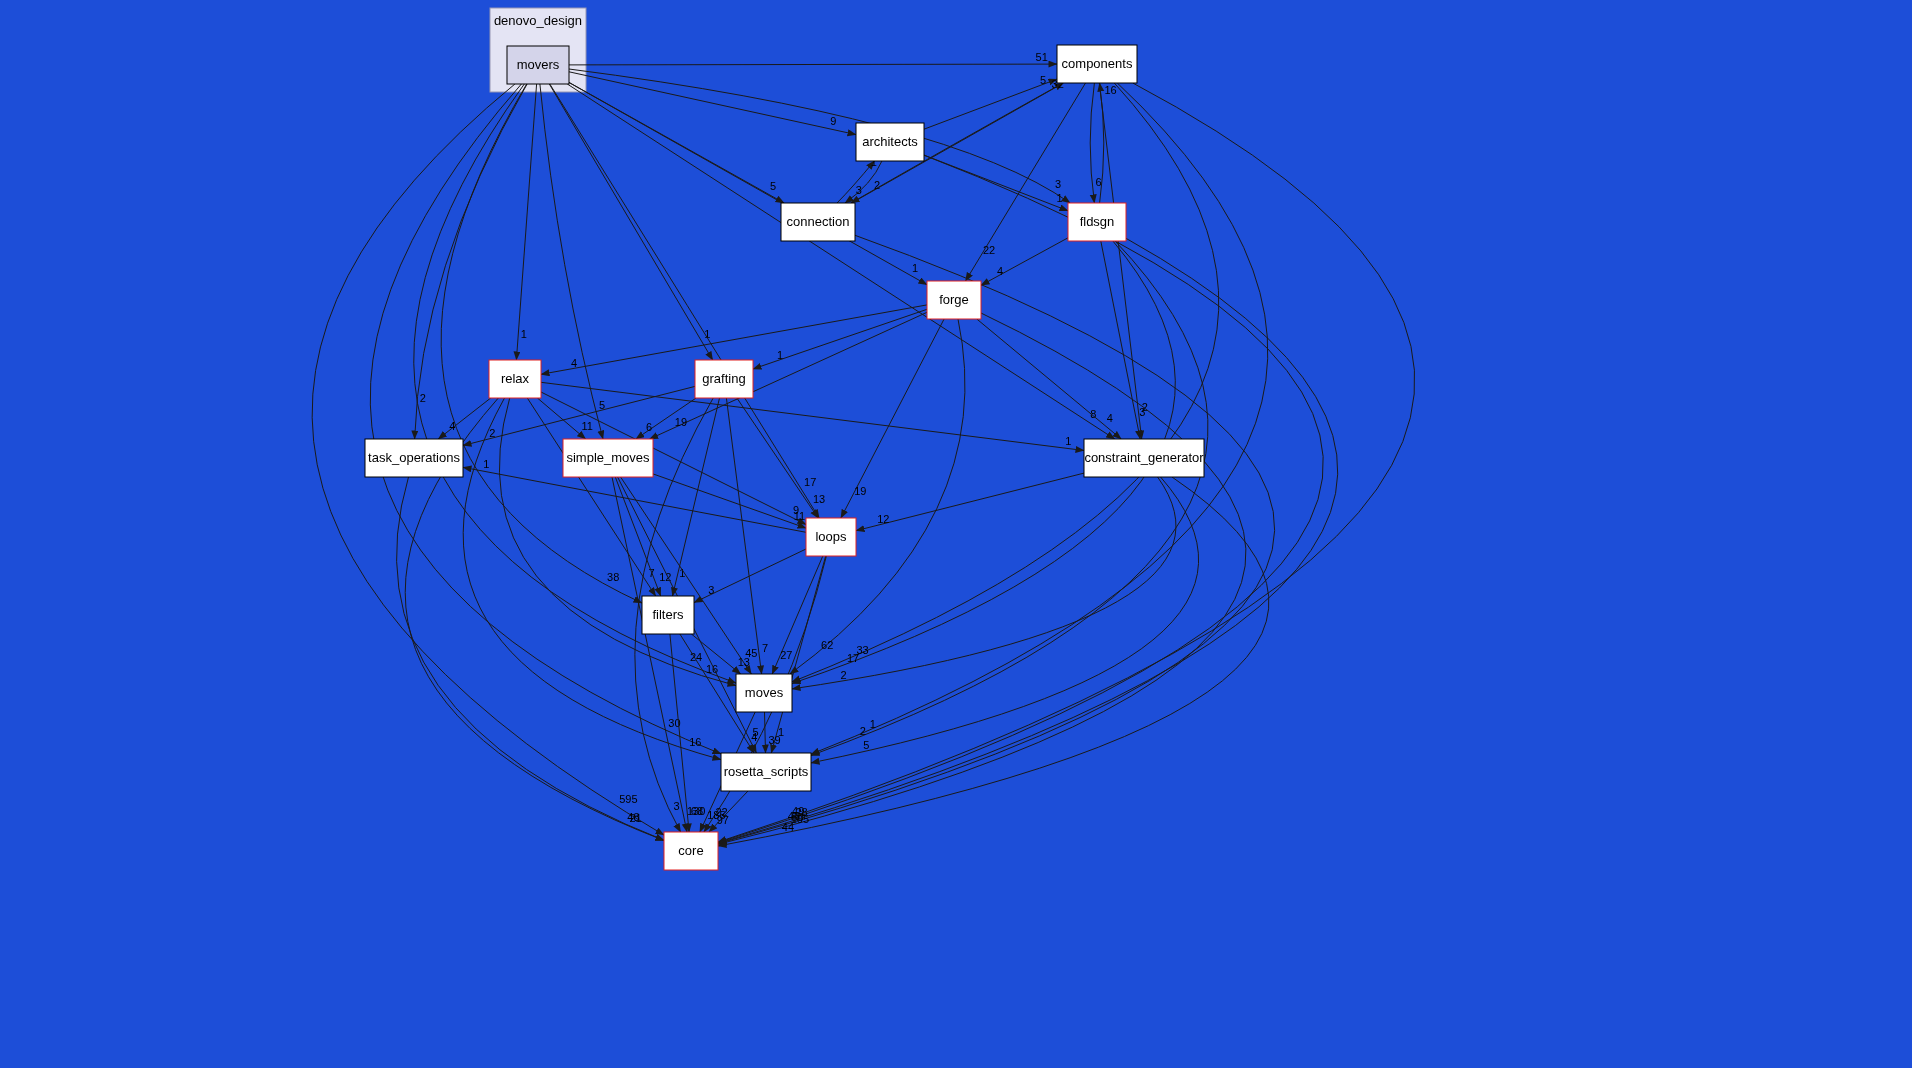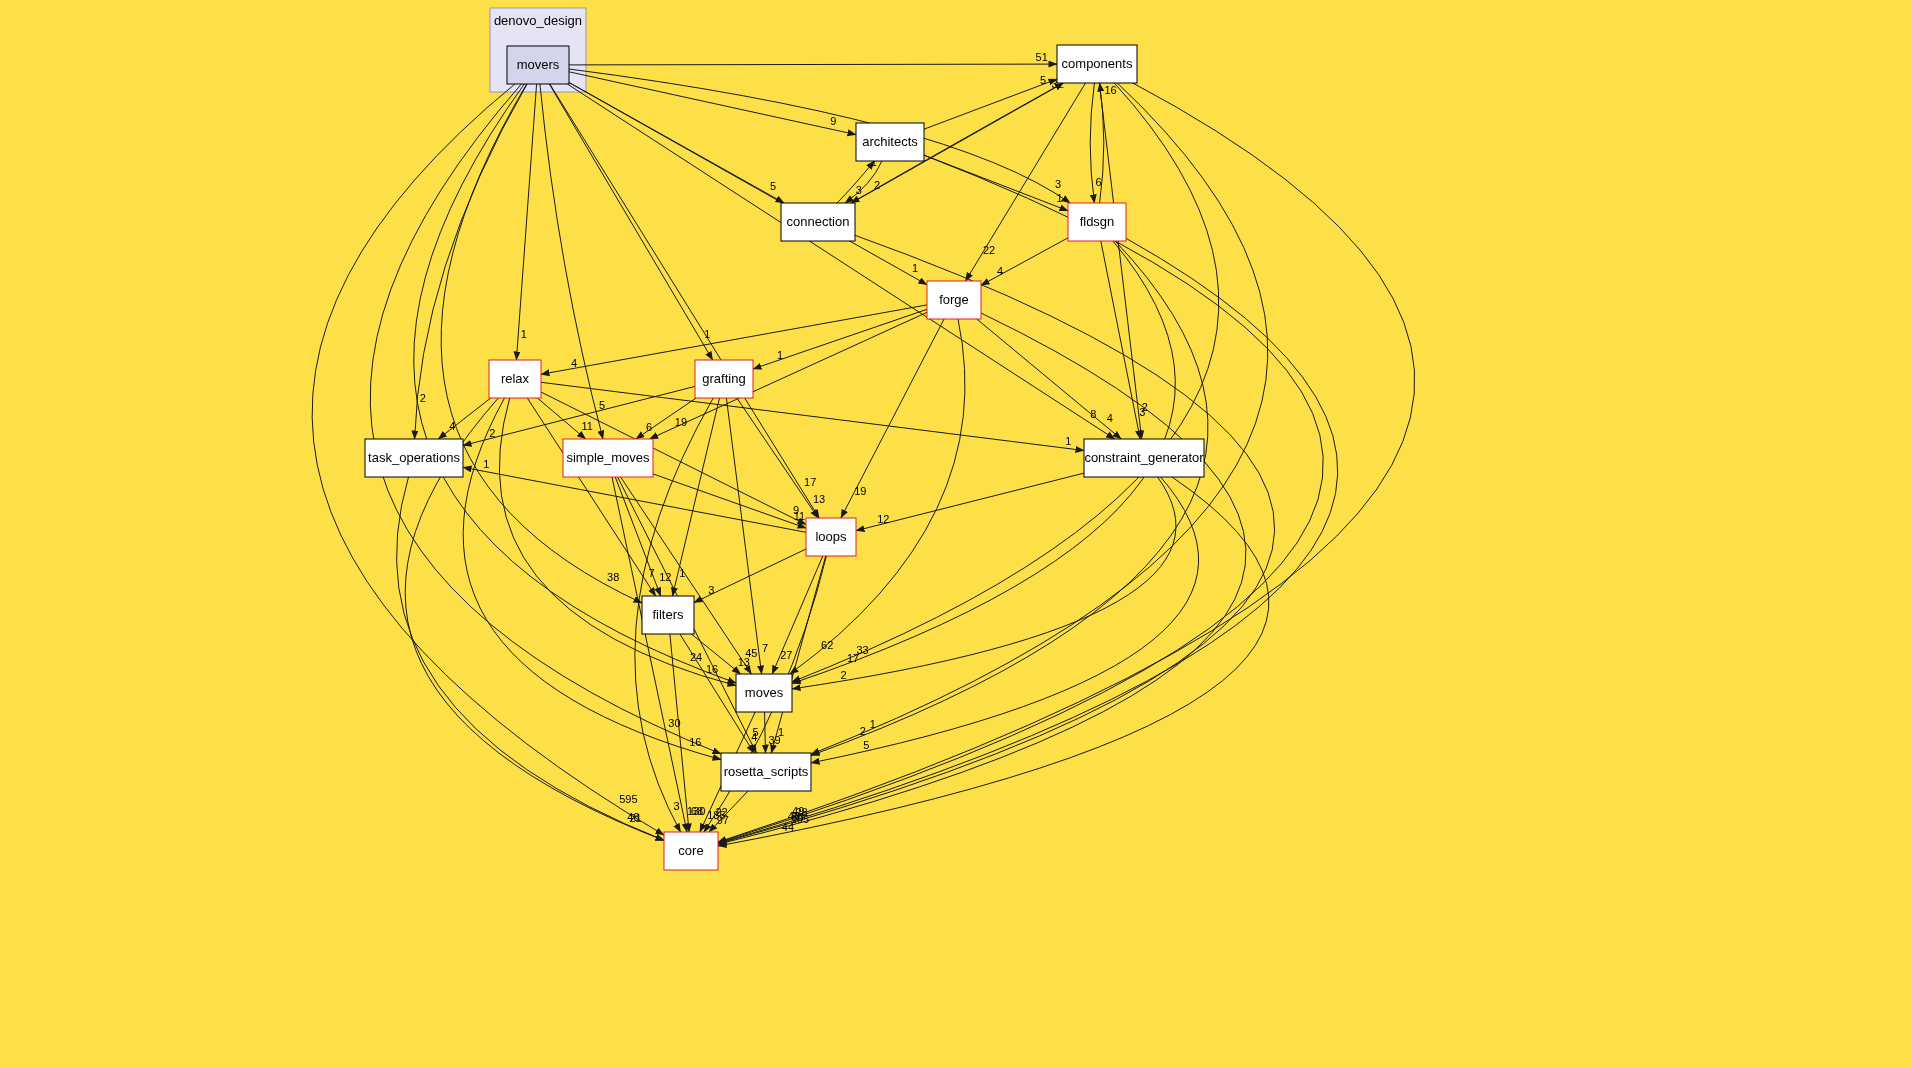--- a/index.html
+++ b/index.html
@@ -1,20 +1,20 @@
 <!DOCTYPE html>
 <html><head>
 <meta charset="utf-8">
 <style>
   html, body { margin: 0; padding: 0; background: #ffffff; }
   .stage {
     position: relative;
     width: 1912px;
     height: 1068px;
-    background: #fde047;
+    background: #1d4ed8;
     overflow: hidden;
     font-family: "Liberation Sans", sans-serif;
   }
   svg { display: block; }
   text {
     font-family: "Liberation Sans", sans-serif;
     fill: #000000;
   }
   .node-label { font-size: 13px; }
   .edge-label { font-size: 11px; }

